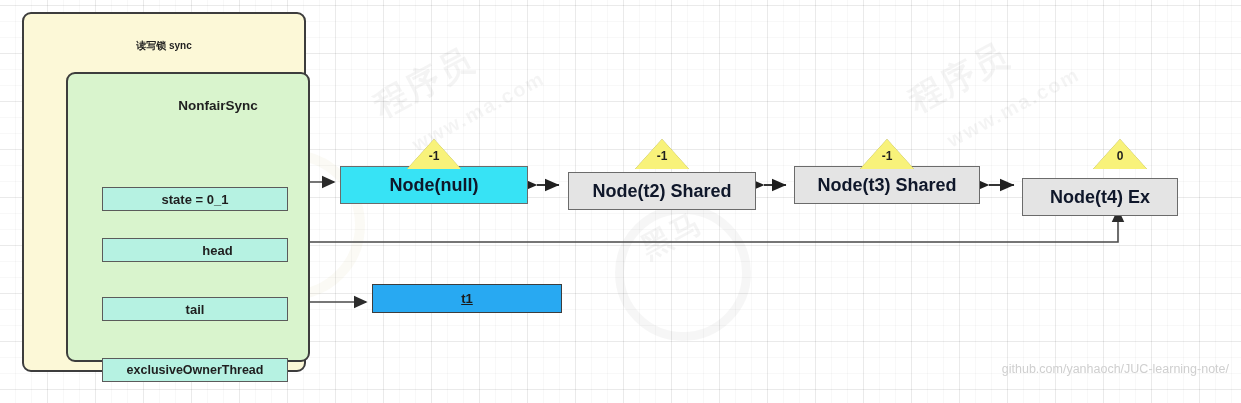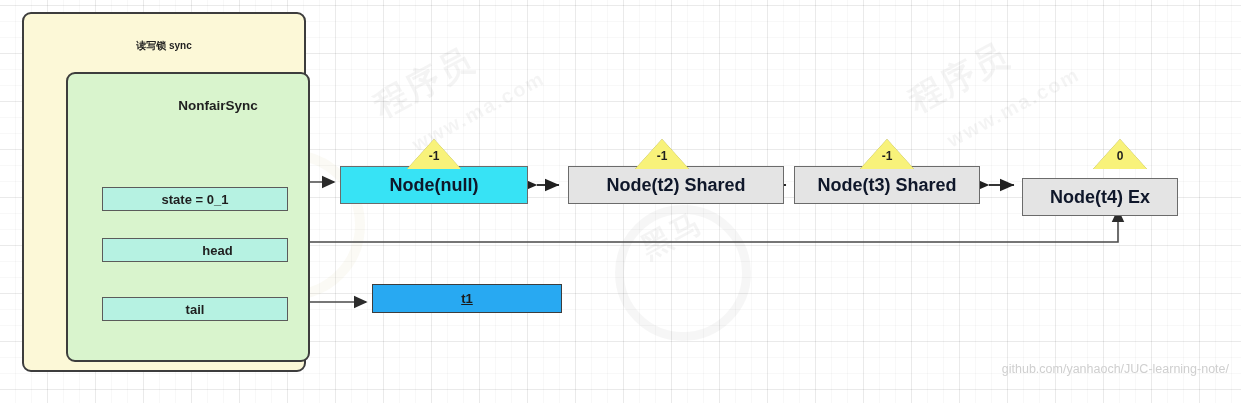--- a/index.html
+++ b/index.html
@@ -74,21 +74,21 @@
   
   .node{
     position:absolute;height:38px;
     border:1.6px solid #6b6b6b;box-sizing:border-box;
     display:flex;align-items:center;justify-content:center;
     font-size:18px;font-weight:700;color:#0f172a;
   }
   .node.gray{background:#e4e4e4;}
   .node.cyan{background:#37e3f5;}
   .n1{left:340px;top:166px;width:188px;}
-  .n2{left:568px;top:166px;width:216px;}
+  .n2{left:568px;top:172px;width:188px;}
   .n3{left:794px;top:166px;width:186px;}
   .n4{left:1022px;top:178px;width:156px;}
 
   .t1box{
     position:absolute;left:372px;top:284px;width:190px;height:29px;
     background:#28a9f2;border:1.6px solid #3d3d3d;box-sizing:border-box;
     display:flex;align-items:center;justify-content:center;
     font-size:13px;font-weight:700;color:#1b1b1b;text-decoration:underline;
   }
 
@@ -164,20 +164,21 @@
 
   <div id="sync-panel">
     <div id="sync-title">读写锁 sync</div>
 
     <div id="nonfair-panel">
       <div id="nonfair-title">NonfairSync</div>
 
       <div class="field f-state">state = 0_1</div>
       <div class="field f-head">head</div>
       <div class="field f-tail">tail</div>
+      <div class="field f-eot">exclusiveOwnerThread</div>
     </div>
   </div>
 
   <div class="node cyan n1">Node(null)</div>
   <div class="node gray n2">Node(t2) Shared</div>
   <div class="node gray n3">Node(t3) Shared</div>
   <div class="node gray n4">Node(t4) Ex</div>
 
   <div class="badge b1">
     <div class="tri"></div>

